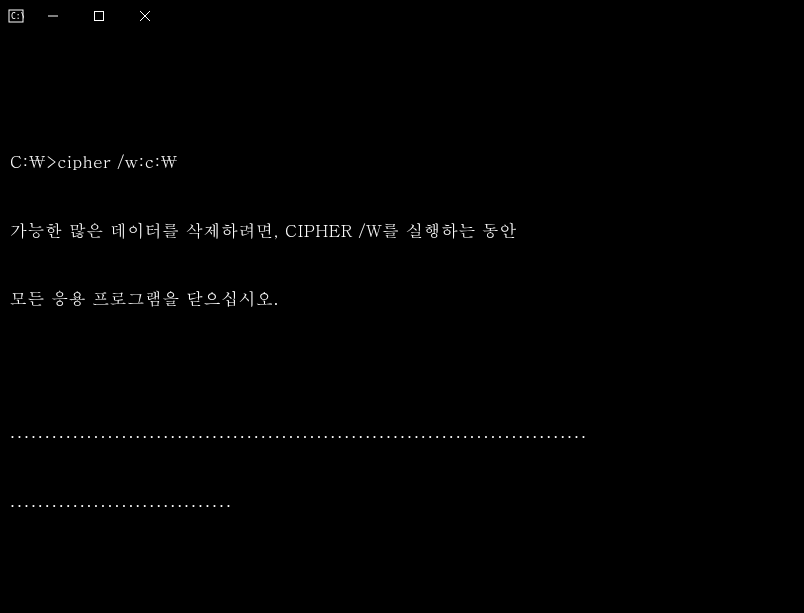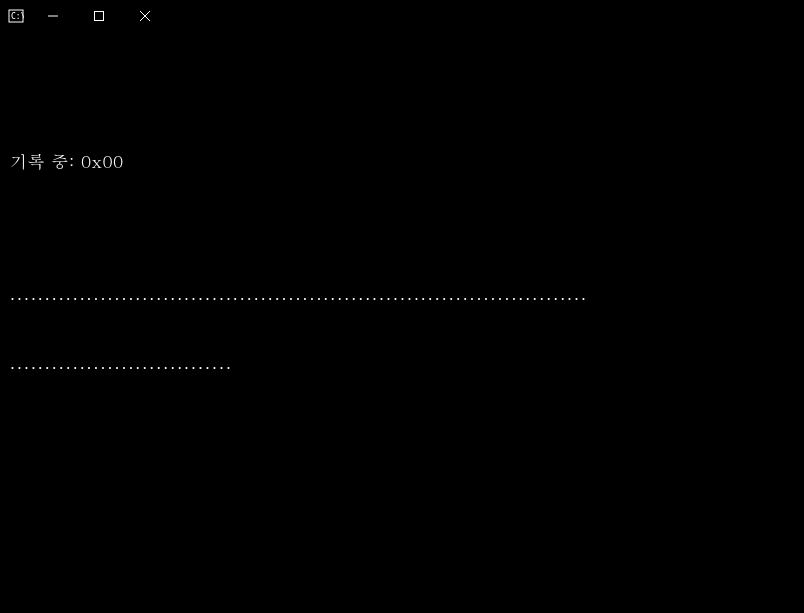--- a/index.html
+++ b/index.html
@@ -112,21 +112,23 @@
       <div class="window-control">
         <svg viewBox="0 0 12 12">
             <line x1="1" y1="1" x2="11" y2="11" stroke="#fff" stroke-width="1"></line>
             <line x1="11" y1="1" x2="1" y2="11" stroke="#fff" stroke-width="1"></line>
           </svg>
       </div>
     </div>
   </div>
   <div class="terminal-body">
     <div class="blank"></div>
-    <span class="line">기록 중: 0x00</span>
+    <span class="line">C:\&gt;cipher /w:c:\</span>
+    <span class="line">가능한 많은 데이터를 삭제하려면, CIPHER /W를 실행하는 동안</span>
+    <span class="line">모든 응용 프로그램을 닫으십시오.</span>
     <div class="blank"></div>
     <span class="line dots">...................................................................................</span>
     <span class="line dots">................................</span>
     
     
     
     
     
     
     

